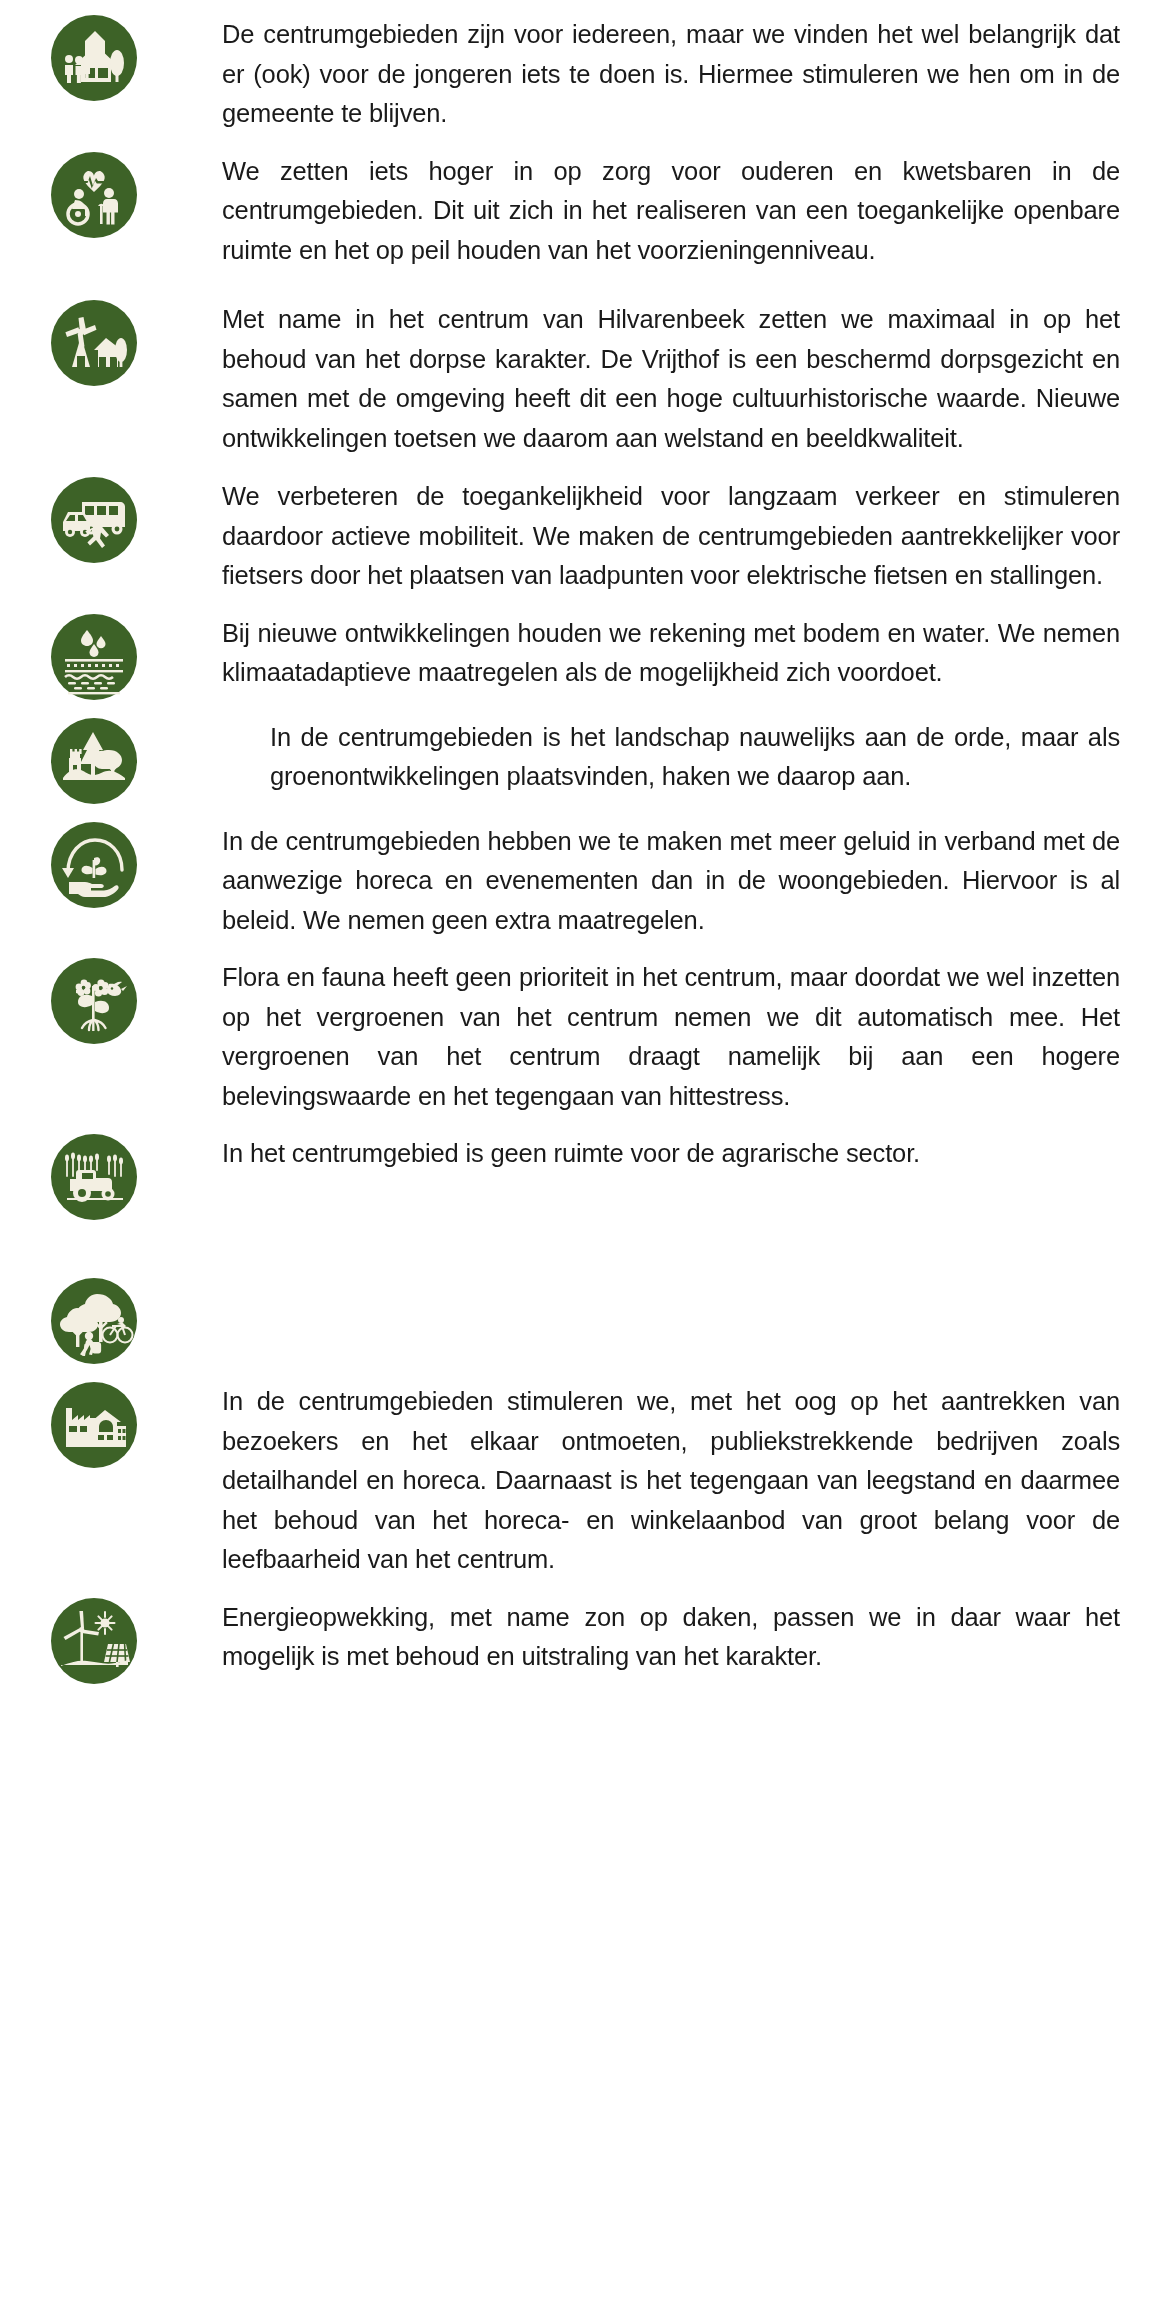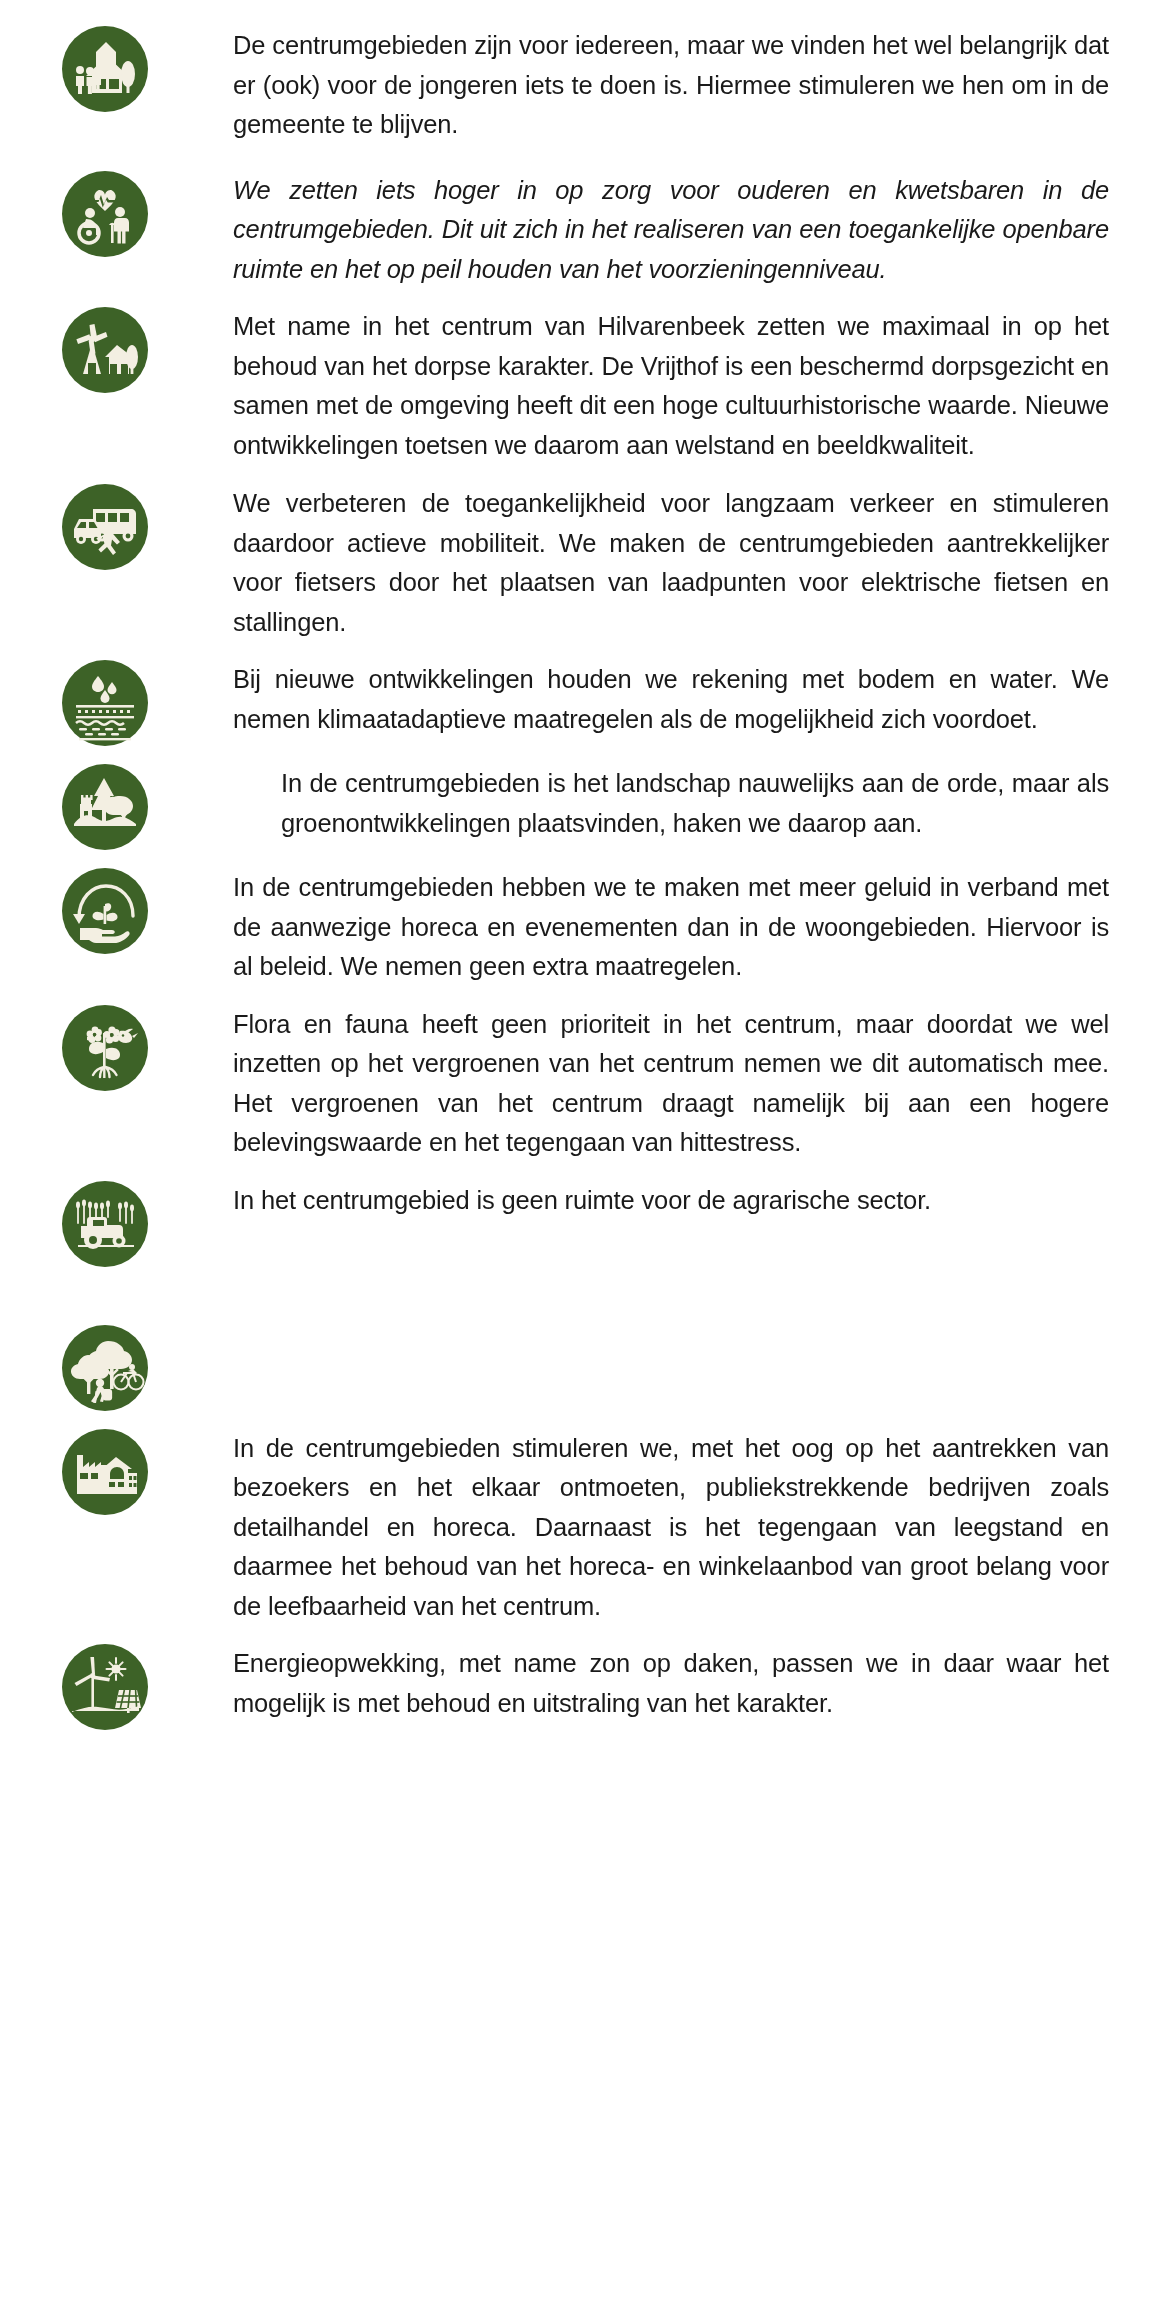--- a/index.html
+++ b/index.html
@@ -12,21 +12,21 @@
     height: 2316px;
     font-family: "Liberation Sans", sans-serif;
     overflow: hidden;
   }
   #page {
     position: relative;
     width: 1176px;
     height: 1728px;
     background: #ffffff;
     box-sizing: border-box;
-    padding: 18px;
+    padding: 7px;
   }
   .rows {
     display: flex;
     flex-direction: column;
   }
   .row {
     display: flex;
     flex-direction: row;
     align-items: flex-start;
     width: 100%;
@@ -100,21 +100,21 @@
               <path d="M33 52 h6 v7 h-1.4 v7 h-1.7 v-7 h-0 v7 h-1.7 v-7 h-1.2 z"></path>
             </g>
           </svg>
         </div>
       </div>
       <div class="text-cell">
         <p class="para">De centrumgebieden zijn voor iedereen, maar we vinden het wel belangrijk dat er (ook) voor de jongeren iets te doen is. Hiermee stimuleren we hen om in de gemeente te blijven.</p>
       </div>
     </div>
 
-    <div class="row" style="margin-top:26px;font-style:italic;">
+    <div class="row" style="margin-top:18px;">
       <div class="icon-cell">
         <div class="icon-circle">
           <svg viewBox="0 0 86 86" xmlns="http://www.w3.org/2000/svg" aria-hidden="true">
             <g fill="#f3efe2">
               <path d="M43 40 C33 31 30 26 34 21 C38 16 43 21 43 24 C43 21 48 16 52 21 C56 26 53 31 43 40 Z"></path>
               <path d="M33 29 h4 l2 -5 l3 10 l3 -8 l2 3 h6 v2.4 h-7.2 l-2 -3 l-3 8 l-3 -9 l-1.3 3.6 h-3.5 z" fill="#3d6227"></path>
               <circle cx="28" cy="42" r="5"></circle>
               <path d="M24 48 c6 0 10 3 10 9 h-13 z"></path>
               <circle cx="27" cy="62" r="10" fill="none" stroke="#f3efe2" stroke-width="3.5"></circle>
               <circle cx="27" cy="62" r="3"></circle>
@@ -125,21 +125,21 @@
               <path d="M47 54 c2 -3 5 -3 6 0 z"></path>
             </g>
           </svg>
         </div>
       </div>
       <div class="text-cell">
         <p class="para">We zetten iets hoger in op zorg voor ouderen en kwetsbaren in de centrumgebieden. Dit uit zich in het realiseren van een toegankelijke openbare ruimte en het op peil houden van het voorzieningenniveau.</p>
       </div>
     </div>
 
-    <div class="row" style="margin-top:18px;">
+    <div class="row" style="margin-top:30px;">
       <div class="icon-cell">
         <div class="icon-circle">
           <svg viewBox="0 0 86 86" xmlns="http://www.w3.org/2000/svg" aria-hidden="true">
             <g fill="#f3efe2">
               <path d="M29 32 l-1.5 -14 l5 -1 l2.5 13 z"></path>
               <path d="M31 30 l13 -5 l1.5 4.8 l-12.5 5.4 z"></path>
               <path d="M31.5 33 l2 13.5 l-5 0.6 l-1.8 -13.2 z"></path>
               <path d="M29 32.5 l-13 4.5 l-1.6 -4.8 l13 -5 z"></path>
               <circle cx="30" cy="32" r="3.2"></circle>
               <path d="M30 36 L21 67 h18 z"></path>

